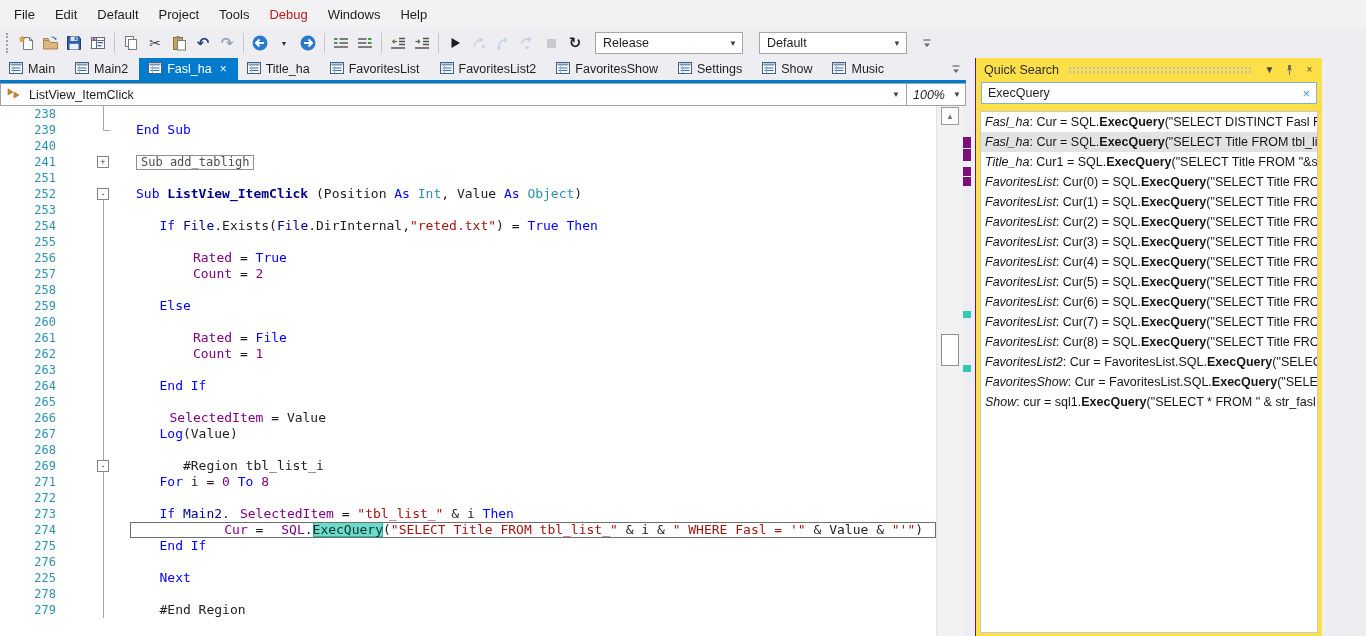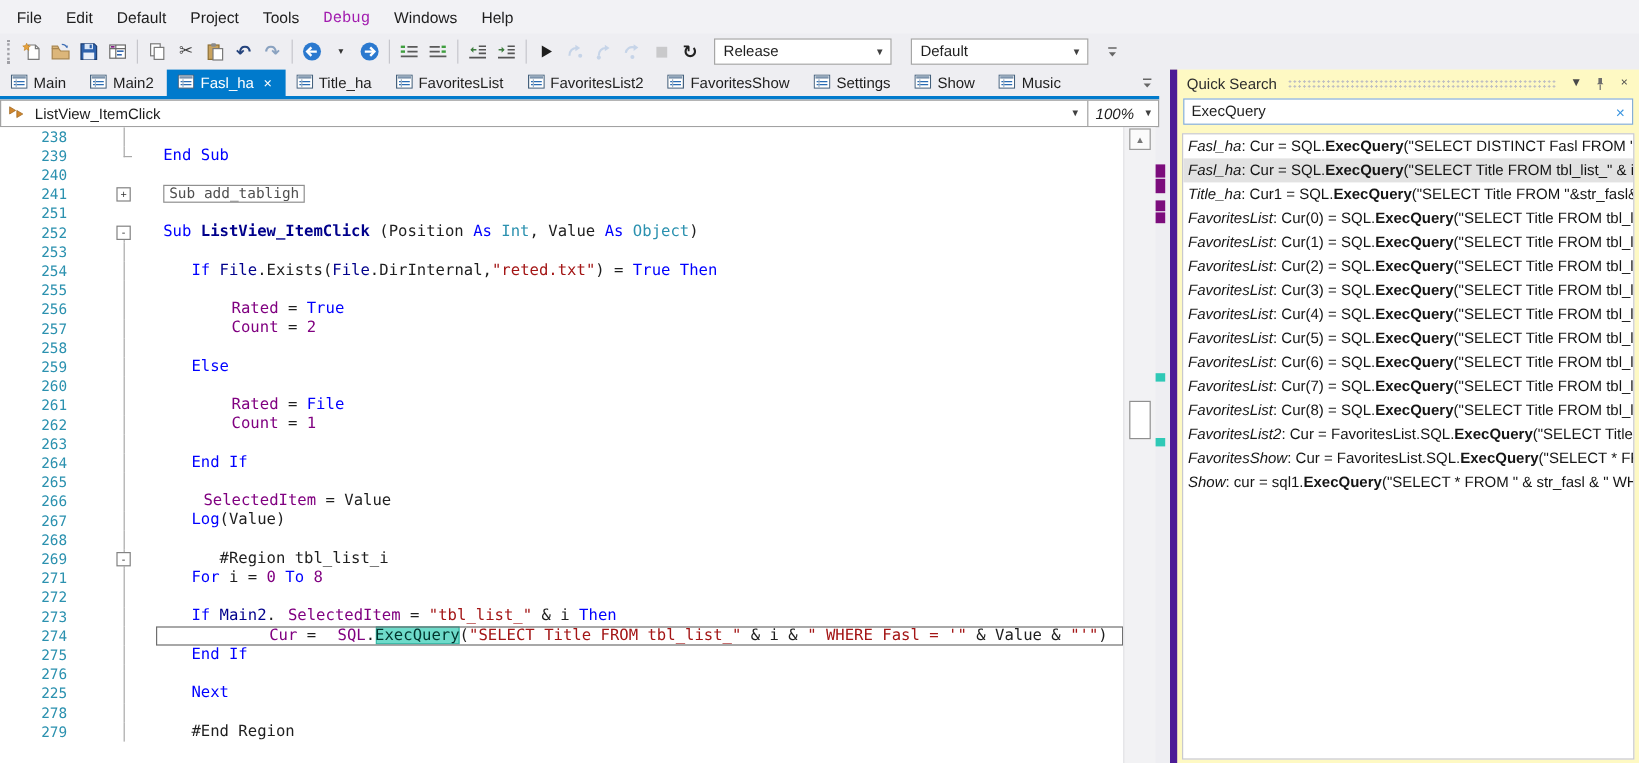--- a/index.html
+++ b/index.html
@@ -3,21 +3,21 @@
 <meta charset="utf-8">
 <style>
   * { margin:0; padding:0; box-sizing:border-box; }
   html,body { width:1366px; height:636px; overflow:hidden; }
   body { position:relative; background:#eeeef2; font-family:"Liberation Sans",sans-serif; color:#1e1e1e; }
 
   
   #menubar { position:absolute; top:0; left:0; width:1366px; height:28px;
              display:flex; align-items:center; padding-left:4px; font-size:13px; background:#f2f2f5; }
   .menu-item { padding:5px 10px; }
-  .menu-item.disabled { color:#a21caf;font-family:Liberation Mono, monospace; }
+  .menu-item.disabled { color:#b91c1c; }
 
   
   #toolbar { position:absolute; top:28px; left:0; width:1366px; height:30px;
              display:flex; align-items:center; padding-left:4px; }
   .tb-grip { width:4px; height:20px; border-left:2px dotted #a0a0a6; margin:0 4px 0 2px; }
   .tb-icon { width:24px; height:24px; display:flex; align-items:center; justify-content:center; }
   .tb-icon.disabled { opacity:.45; }
   .tb-sep { width:1px; height:20px; background:#c6c6cc; margin:0 4px; }
   .tb-combo { width:148px; height:22px; background:#fff; border:1px solid #a6a6a6;
               display:flex; align-items:center; padding:0 5px 0 7px; font-size:12.5px; margin:0 8px; }
@@ -77,22 +77,22 @@
   .sb-btn { width:18px; height:18px; margin:1px auto 0; border:1px solid #9a9a9a; background:#fbfbfb;
             color:#777; font-size:8px; display:flex; align-items:center; justify-content:center; }
   .sb-thumb { position:absolute; left:4px; top:228px; width:18px; height:32px;
               border:1px solid #8f8f8f; background:#fff; }
   #markstrip { position:absolute; left:963px; top:106px; width:8px; height:530px; }
   .mark { position:absolute; left:0; width:8px; }
   .mark.purple { background:var(--markPurple,#7c0d7c); }
   .mark.teal   { background:var(--markTeal,#2fc9b6); }
 
   
-  #panel { position:absolute; left:975px; top:58px; width:391px; height:578px;
-           background:#fef9c3; border-left:6px solid #4c1d95; }
+  #panel { position:absolute; left:975px; top:58px; width:347px; height:578px;
+           background:#fde047; border-left:1px solid #4c1d95; }
   .panel-header { height:23px; display:flex; align-items:center; padding:0 5px 0 8px; gap:5px;
                   font-size:12.5px; color:#2d2d2d; }
   .panel-dots { flex:1; height:9px; margin:2px 4px 0;
                 background-image:radial-gradient(circle,#bcbcc2 1px,transparent 1.1px);
                 background-size:4px 4px; }
   .ph-icon { width:15px; display:flex; align-items:center; justify-content:center;
              color:#4a4a4a; font-size:10px; }
   .searchbox { margin:1px 5px 2px; height:22px; background:#fff; border:1px solid #86aed6;
                display:flex; align-items:center; padding:0 6px; }
   .searchbox input { border:none; outline:none; flex:1; font-size:12.5px;

